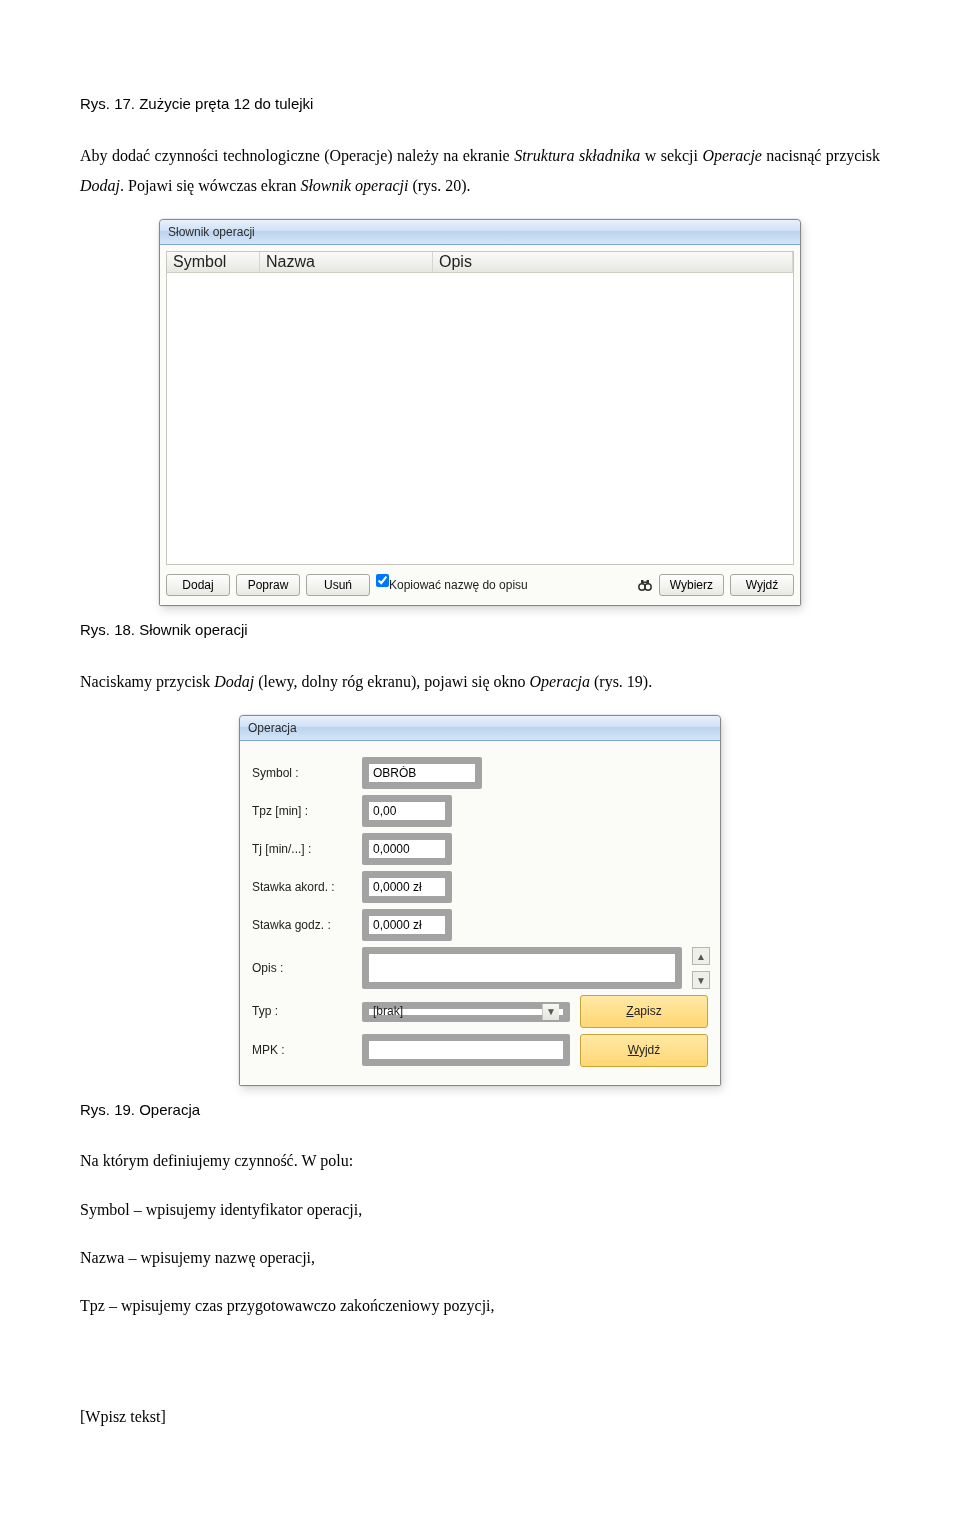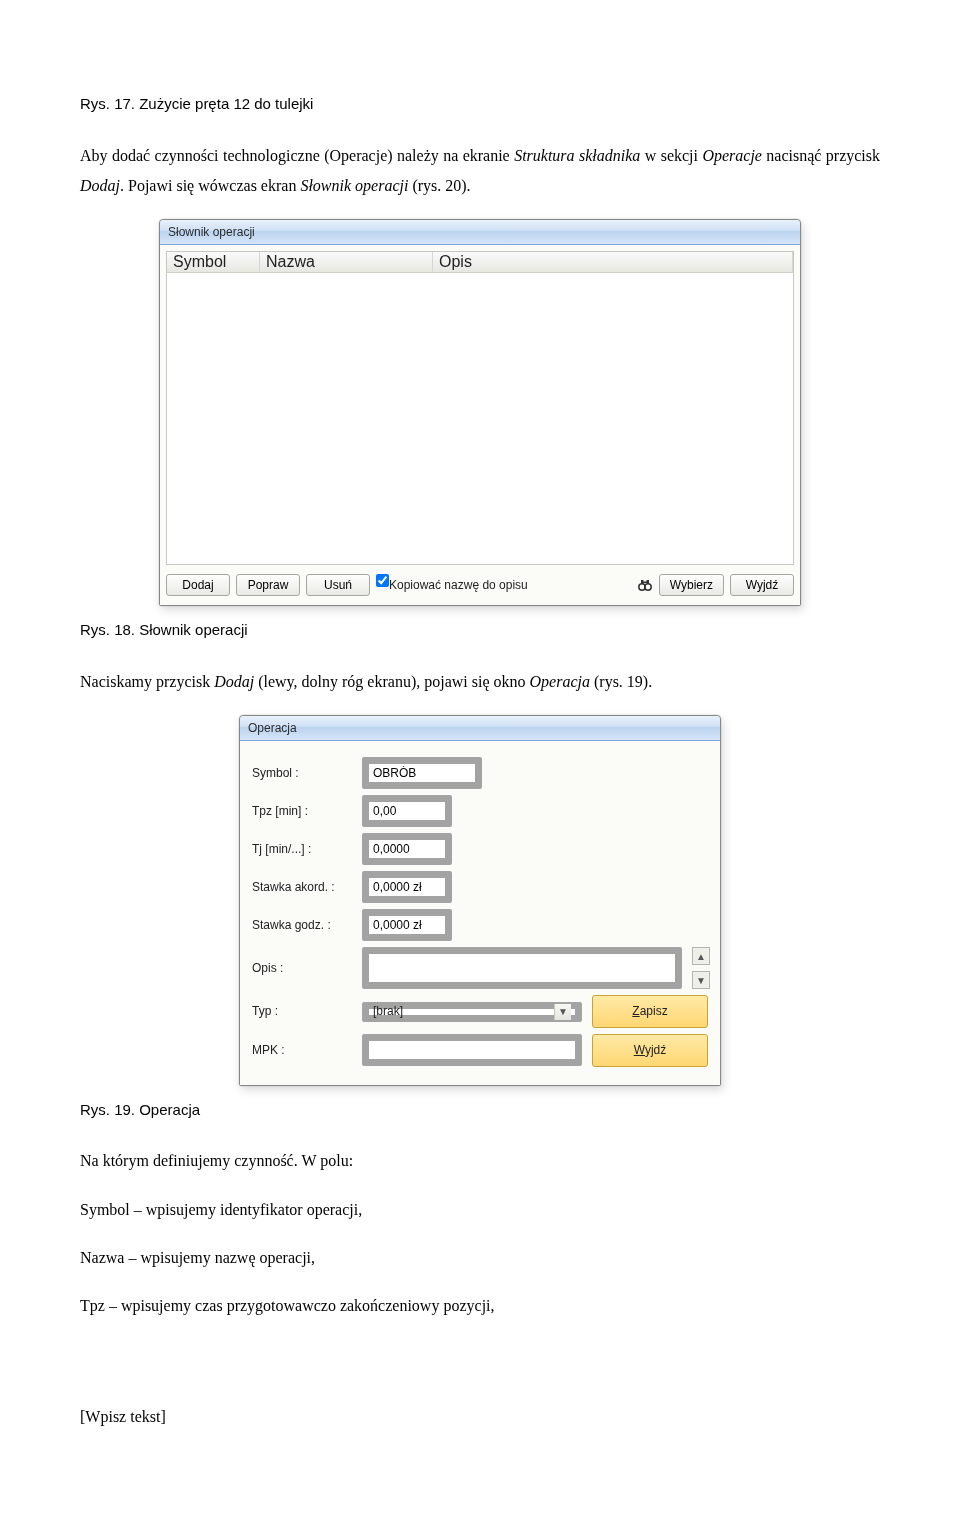--- a/index.html
+++ b/index.html
@@ -100,21 +100,21 @@
   .select {
     display:flex; align-items:center; justify-content:space-between;
     padding: 0 2px 0 4px; height: 20px;
   }
   .select .arrow {
     width:16px; height:16px; border-left:1px solid #c6c6c0;
     display:flex; align-items:center; justify-content:center; font-size:10px; color:#555;
     background: linear-gradient(#f7f7f3,#e6e6e0);
   }
   .side-btn {
-    min-width: 78px; padding: 4px 18px;
+    min-width: 78px; padding: 4px 24px;
     background: linear-gradient(#ffe9a6,#ffd773);
     border:1px solid #c8a436; border-radius:3px; font-size:12px;
     text-align:center;
   }
   .side-btn .u { text-decoration: underline; }
 
   .footer-text { margin-top: 80px; font-family: "Times New Roman", serif; }
 </style>
 </head>
 <body>

